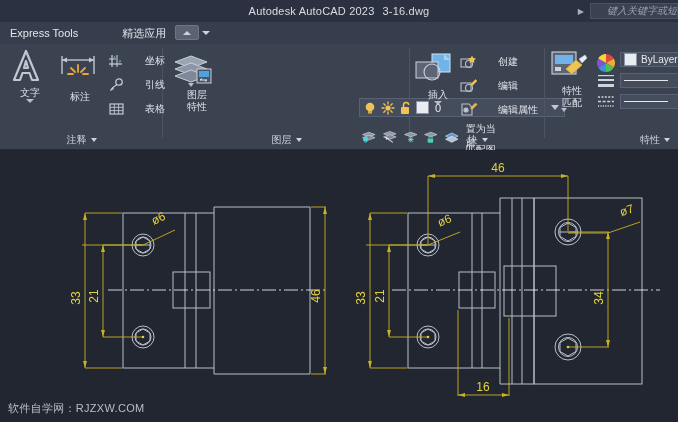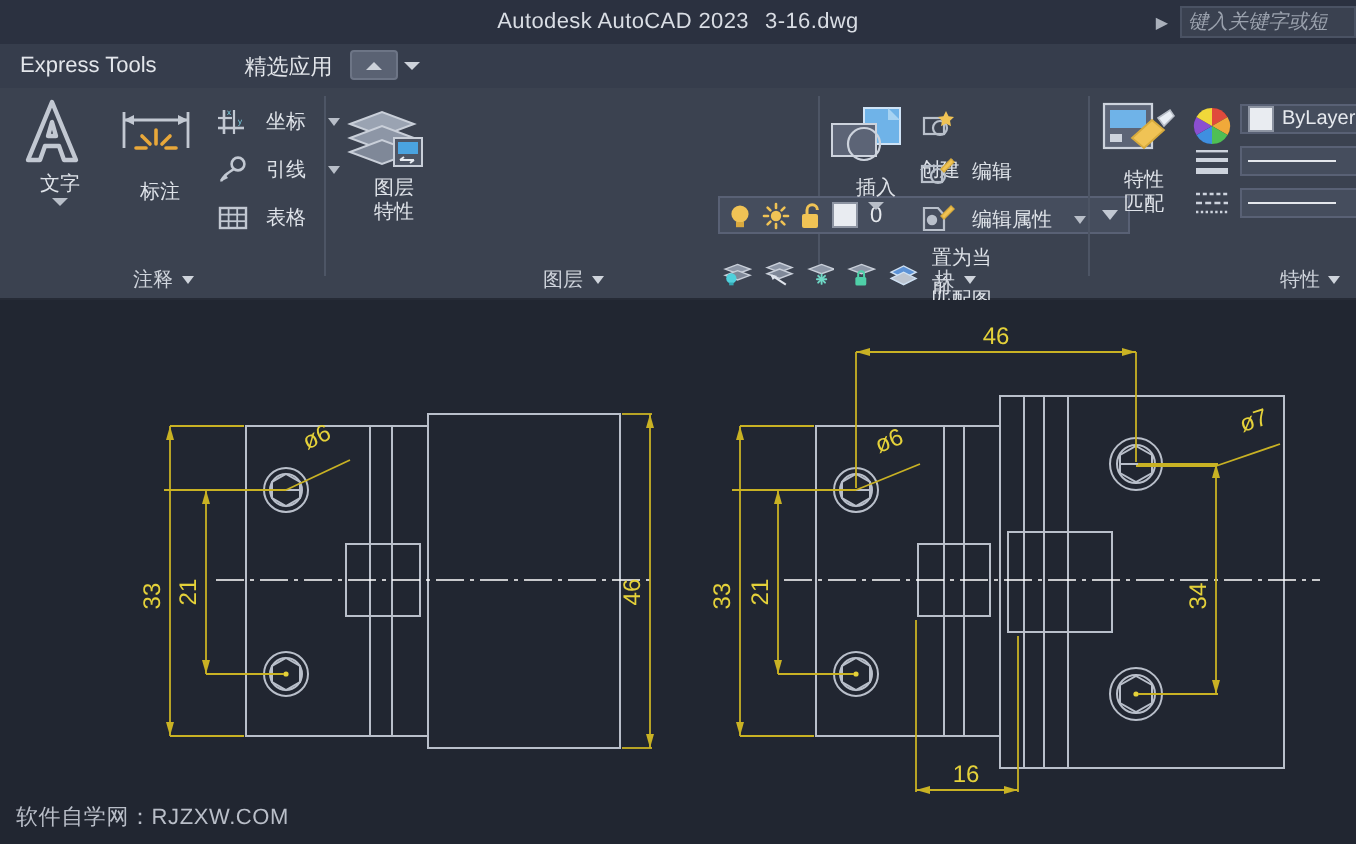--- a/index.html
+++ b/index.html
@@ -19,21 +19,21 @@
     display:flex;align-items:center;justify-content:center;
   }
   .title-text{font-size:11px;color:#d9dde4;letter-spacing:.2px;}
   .title-text .fname{margin-left:8px;}
   .search-zone{
     position:absolute;right:0;top:0;height:22px;display:flex;align-items:center;
   }
   .search-arrow{font-size:8px;color:#aab0bb;margin-right:6px;}
   .search-box{
     width:88px;height:16px;background:#3a4150;border:1px solid #4a5263;
-    display:flex;align-items:center;padding-left:3px;box-sizing:border-box;
+    display:flex;align-items:center;padding-left:16px;box-sizing:border-box;
   }
   .search-box span{font-size:10px;color:#9aa1ad;white-space:nowrap;overflow:hidden;font-style:italic;}
 
   
   .tabstrip{
     position:absolute;left:0;top:22px;width:678px;height:22px;
     background:#363d4c;display:flex;align-items:center;gap:24px;
   }
   .tab{
     font-size:11px;color:#e3e6eb;padding:0 10px;height:22px;
@@ -64,21 +64,21 @@
   .panel-label{
     position:absolute;bottom:2px;left:0;width:100%;text-align:center;
     font-size:10px;color:#cfd4dc;
   }
   .panel-label .car{
     display:inline-block;margin-left:4px;width:0;height:0;
     border-left:3px solid transparent;border-right:3px solid transparent;border-top:4px solid #cfd4dc;vertical-align:middle;
   }
   .bigbtn{position:absolute;text-align:center;}
   .bigbtn .lbl{font-size:10px;color:#dfe3e9;line-height:11px;margin-top:1px;}
-  .smallrow{position:absolute;display:flex;align-items:center;gap:8px;justify-content:space-between;}
+  .smallrow{position:absolute;display:flex;align-items:center;gap:20px;justify-content:space-between;}
   .smallrow .lbl{font-size:10px;color:#dfe3e9;white-space:nowrap;}
   .mini-caret{width:0;height:0;border-left:3px solid transparent;border-right:3px solid transparent;border-top:4px solid #b8bec8;margin-left:3px;}
 
   
   .layercombo{
     position:absolute;left:196px;top:54px;width:206px;height:19px;
     background:#454d5d;border:1px solid #596175;box-sizing:border-box;
     display:flex;align-items:center;gap:4px;padding-left:3px;
   }
   .layercombo .lname{font-size:11px;color:#e6e9ee;margin-left:2px;}
@@ -333,21 +333,21 @@
         <svg width="44" height="36" viewBox="0 0 44 36">
           <rect x="18" y="2" width="18" height="18" fill="#6fb3e8" stroke="#cfe3f6" stroke-width="1"></rect>
           <path d="M30 2 L36 8 L30 8 Z" fill="#a7d3f2"></path>
           <rect x="2" y="10" width="22" height="16" fill="#5c6476" stroke="#cdd3dd" stroke-width="1"></rect>
           <circle cx="18" cy="20" r="8" fill="none" stroke="#cdd3dd" stroke-width="1.1"></circle>
         </svg>
         <div class="lbl">插入</div>
         <div style="margin:1px auto 0;width:0;height:0;border-left:4px solid transparent;border-right:4px solid transparent;border-top:4px solid #b8bec8;"></div>
       </div>
 
-      <div class="smallrow" style="left:50px;top:10px;flex-direction:column;">
+      <div class="smallrow" style="left:50px;top:10px;">
         <svg width="18" height="16" viewBox="0 0 18 16">
           <rect x="1" y="5" width="10" height="8" fill="none" stroke="#b9c0cb" stroke-width="1.1"></rect>
           <circle cx="9" cy="10" r="3.5" fill="none" stroke="#b9c0cb" stroke-width="1.1"></circle>
           <path d="M12 1.5 l1.3 2.6 2.7 .4 -2 1.9 .5 2.7 -2.5-1.3 -2.5 1.3 .5-2.7 -2-1.9 2.7-.4 Z" fill="#f0c355"></path>
         </svg>
         <span class="lbl">创建</span>
       </div>
 
       <div class="smallrow" style="left:50px;top:34px;">
         <svg width="18" height="16" viewBox="0 0 18 16">

